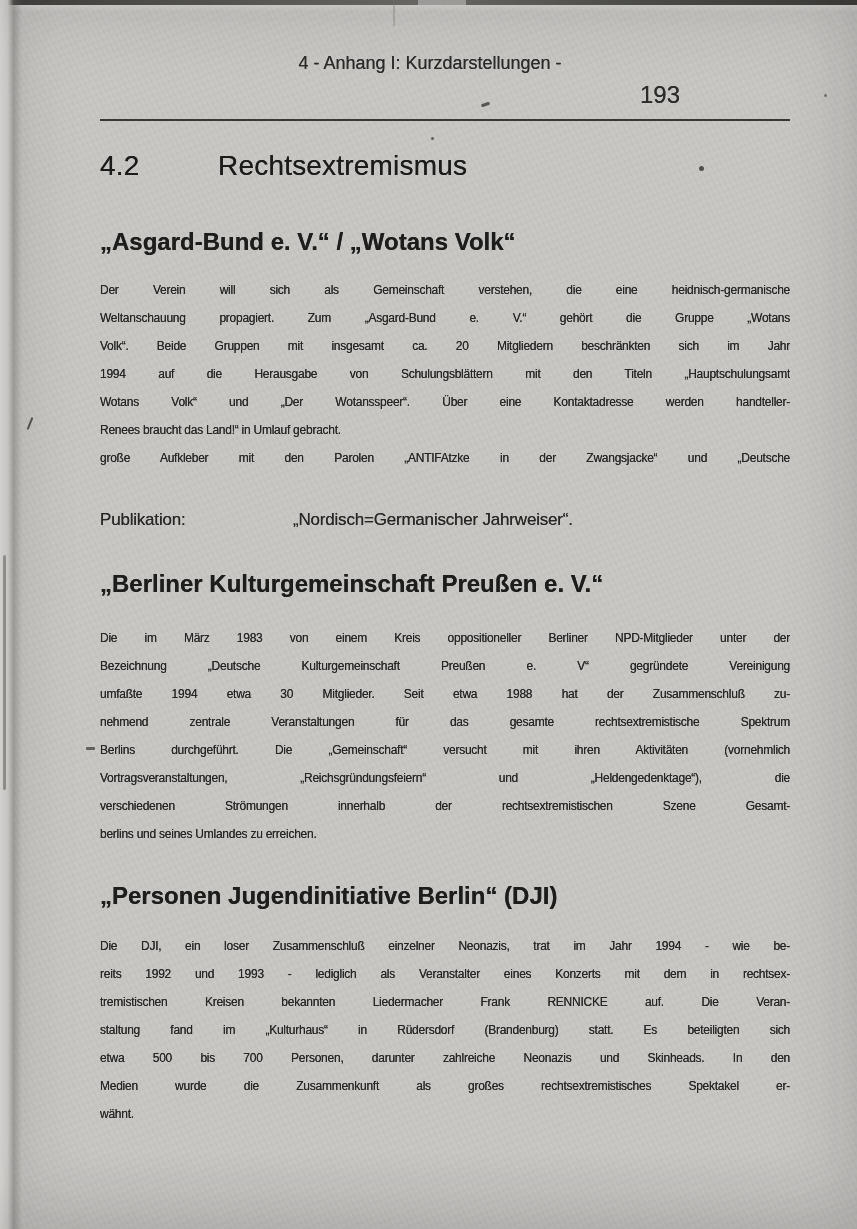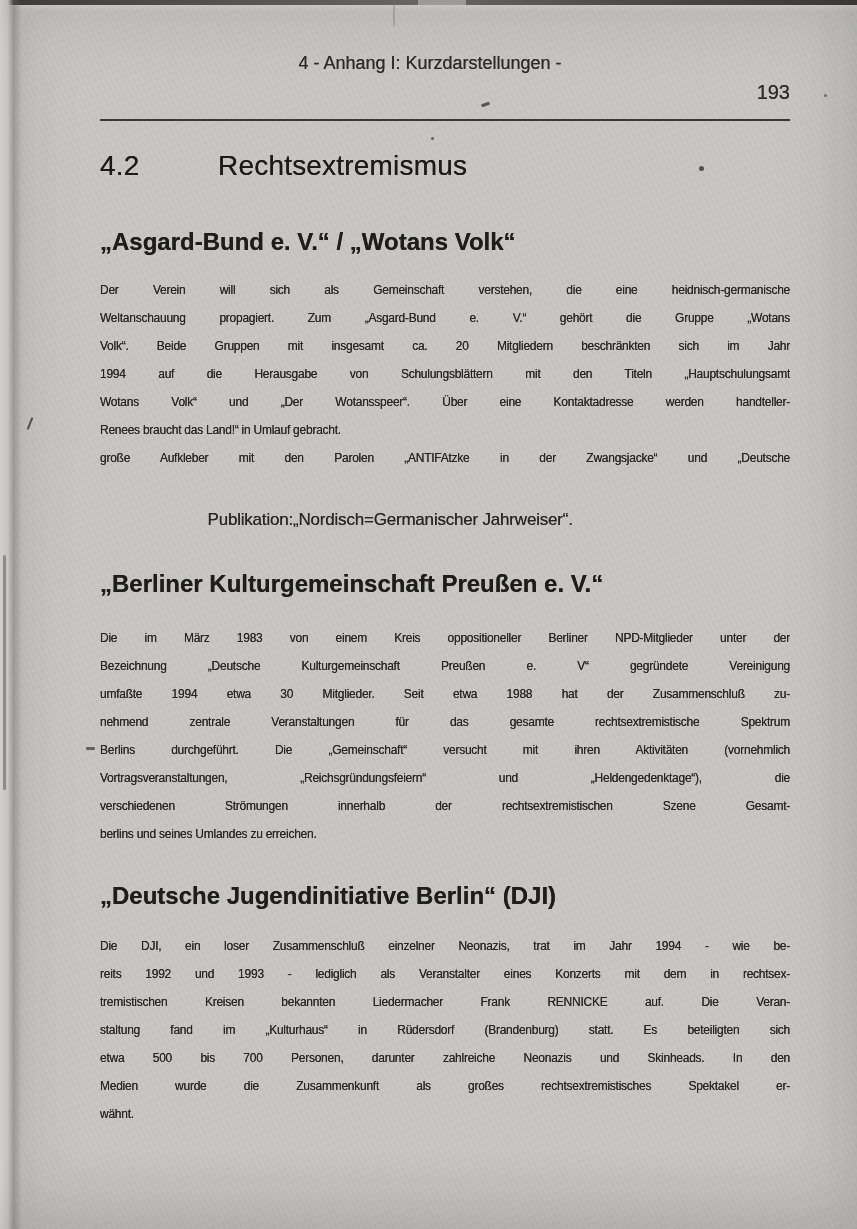--- a/index.html
+++ b/index.html
@@ -61,21 +61,21 @@
   .speck-dash { left: 86px; top: 747px; width: 9px; height: 3px; border-radius: 1px; background: #4a4946; opacity: .8; }
 
   
   .running-header {
     position: absolute; top: 53px; left: 70px; width: 720px;
     text-align: center; font-size: 18px; color: #2b2b2a;
     text-shadow: 0 0 0.5px rgba(35,35,34,0.8);
   }
   .page-number {
     position: absolute; top: 81px; left: 640px; width: 150px;
-    text-align: right; font-size: 20px; color: #2b2b2a;
+    text-align: left; font-size: 24px; color: #2b2b2a;
     text-shadow: 0 0 0.5px rgba(35,35,34,0.8);
   }
   .header-rule {
     position: absolute; top: 119px; left: 100px; width: 690px; height: 2px;
     background: #393835;
   }
   .section-heading {
     position: absolute; top: 150px; left: 100px;
     font-size: 28px; font-weight: normal; color: #1b1b1a; letter-spacing: 0.2px;
     text-shadow: 0 0 0.6px rgba(27,27,26,0.9);
@@ -100,21 +100,21 @@
   .line {
     white-space: nowrap; overflow: hidden;
     text-align: justify; text-align-last: justify;
   }
   .line.last { text-align-last: left; }
   .pub-row {
     position: absolute; top: 506px; left: 100px; width: 690px;
     font-size: 17px; line-height: 28px; letter-spacing: -0.2px;
     color: #262625; text-shadow: 0 0 0.55px rgba(38,38,37,0.85);
   }
-  .pub-label { display: inline-block; width: 193px; text-align: right; }
+  .pub-label { display: inline-block; width: 193px; }
 </style>
 </head>
 <body>
 
 <div class="page">
 
   <div class="top-bar"></div>
   <div class="top-bar-notch"></div>
   <div class="top-light"></div>
   <div class="left-edge"></div>
@@ -154,21 +154,21 @@
     <div class="line">Die im März 1983 von einem Kreis oppositioneller Berliner NPD-Mitglieder unter der</div>
     <div class="line">Bezeichnung „Deutsche Kulturgemeinschaft Preußen e. V“ gegründete Vereinigung</div>
     <div class="line">umfaßte 1994 etwa 30 Mitglieder. Seit etwa 1988 hat der Zusammenschluß zu-</div>
     <div class="line">nehmend zentrale Veranstaltungen für das gesamte rechtsextremistische Spektrum</div>
     <div class="line">Berlins durchgeführt. Die „Gemeinschaft“ versucht mit ihren Aktivitäten (vornehmlich</div>
     <div class="line">Vortragsveranstaltungen, „Reichsgründungsfeiern“ und „Heldengedenktage“), die</div>
     <div class="line">verschiedenen Strömungen innerhalb der rechtsextremistischen Szene Gesamt-</div>
     <div class="line last">berlins und seines Umlandes zu erreichen.</div>
   </div>
 
-  <h2 class="entry-heading eh-3">„Deutsche Jugendinitiative Berlin“ (DJI)</h2>
+  <h2 class="entry-heading eh-3">„Personen Jugendinitiative Berlin“ (DJI)</h2>
   <div class="para p-3">
     <div class="line">Die DJI, ein loser Zusammenschluß einzelner Neonazis, trat im Jahr 1994 - wie be-</div>
     <div class="line">reits 1992 und 1993 - lediglich als Veranstalter eines Konzerts mit dem in rechtsex-</div>
     <div class="line">tremistischen Kreisen bekannten Liedermacher Frank RENNICKE auf. Die Veran-</div>
     <div class="line">staltung fand im „Kulturhaus“ in Rüdersdorf (Brandenburg) statt. Es beteiligten sich</div>
     <div class="line">etwa 500 bis 700 Personen, darunter zahlreiche Neonazis und Skinheads. In den</div>
     <div class="line">Medien wurde die Zusammenkunft als großes rechtsextremistisches Spektakel er-</div>
     <div class="line last">wähnt.</div>
   </div>
 

